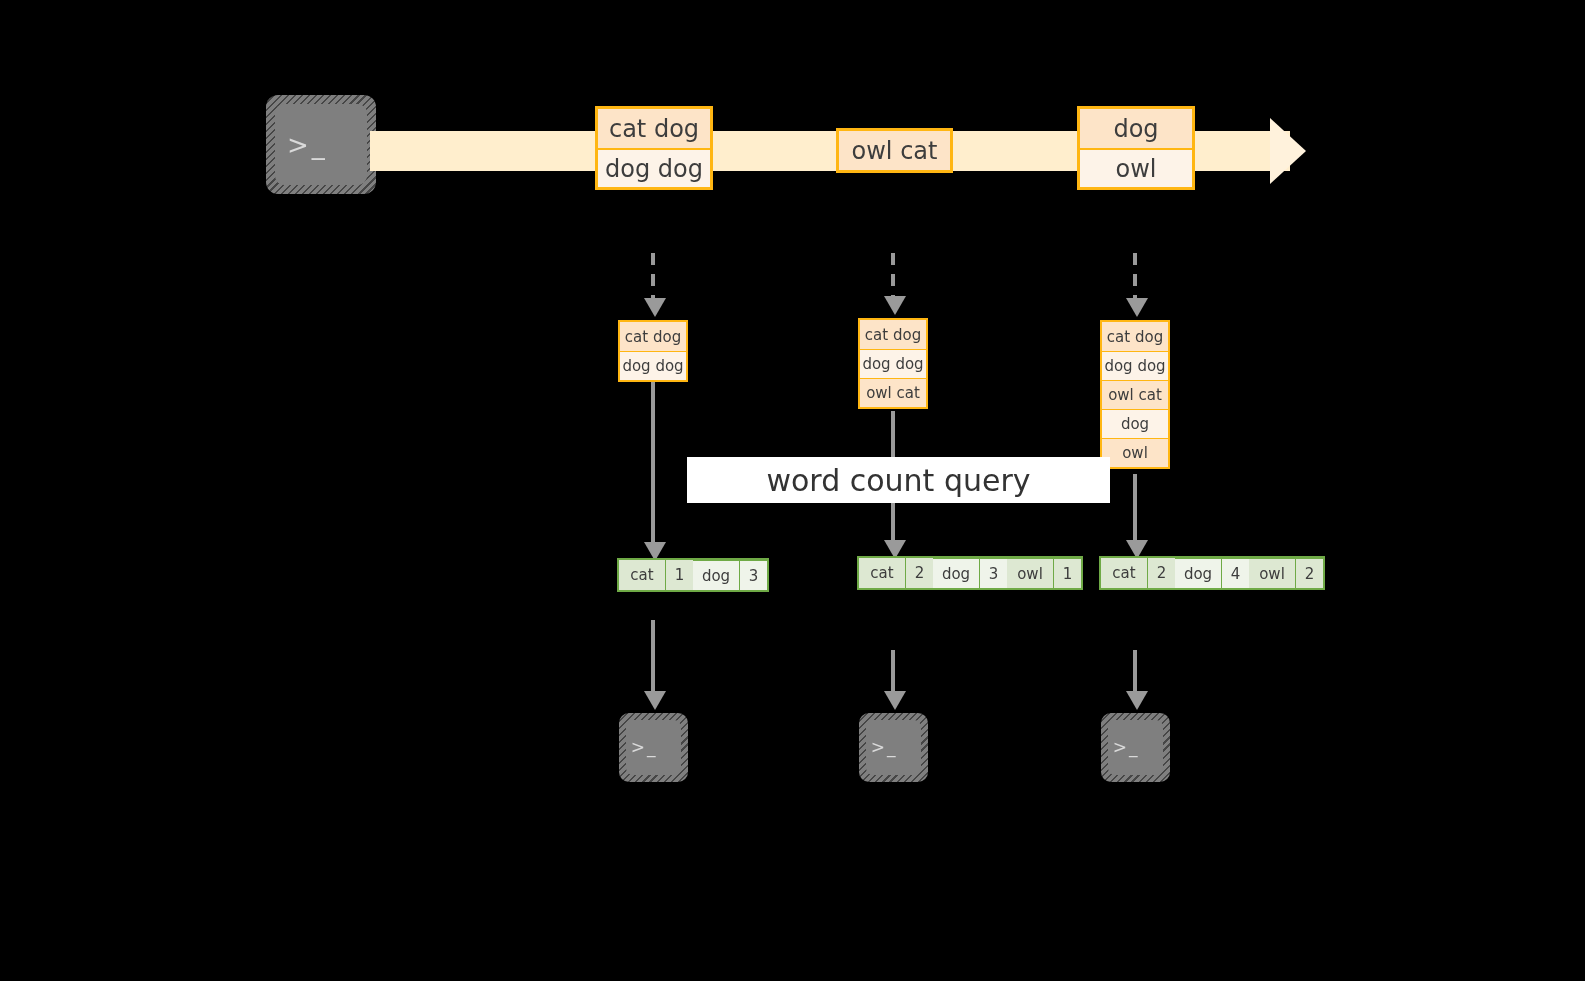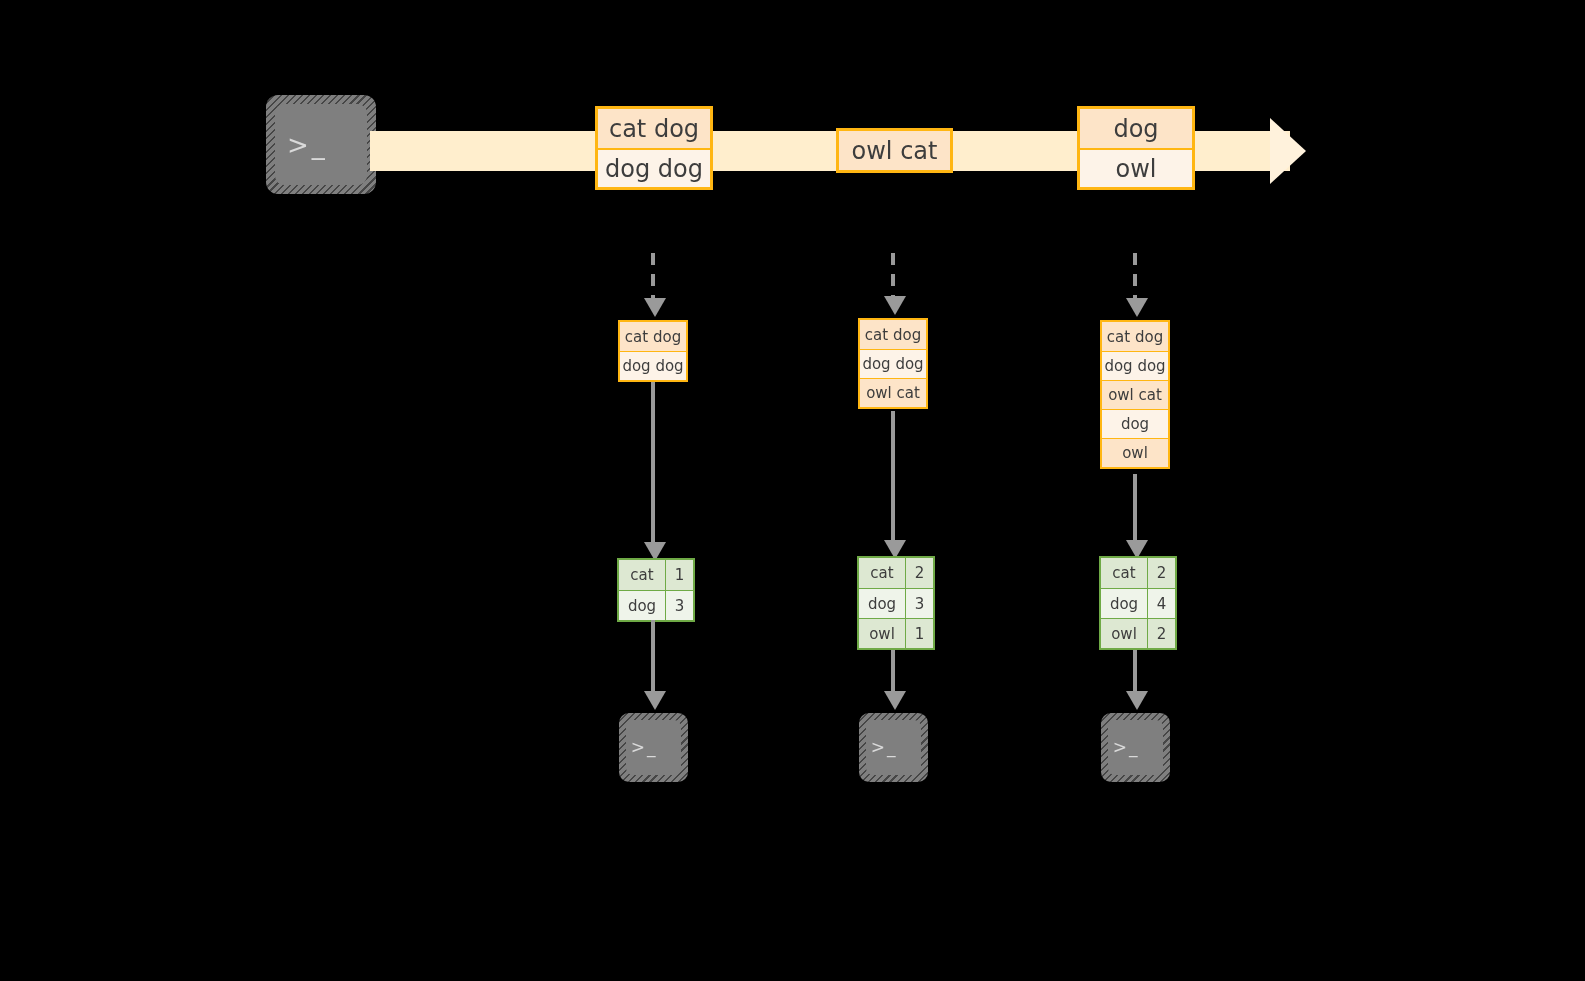--- a/index.html
+++ b/index.html
@@ -90,21 +90,21 @@
   .obox.accum { border-width: 2px; }
   .obox.accum .row { height: 29px; font-size: 15px; }
   .obox.accum .row + .row { border-top: 1.5px solid #ffb612; }
 
   
   .gbox {
     position: absolute;
     box-sizing: border-box;
     border: 2px solid #6faa46;
     display: flex;
-    flex-direction: column;
+    flex-direction: row;
   }
   .gbox .grow {
     display: flex;
     height: 30px;
     box-sizing: border-box;
   }
   .gbox .grow + .grow { border-top: 1.5px solid #6faa46; }
   .gbox .gcell {
     box-sizing: border-box;
     display: flex;
@@ -272,14 +272,15 @@
   </div>
 
   <div class="vline" style="left:1133px; top:650px; height:45px;"></div>
   <div class="vhead" style="left:1126px; top:691px;"></div>
 
   <div class="terminal small" style="left:1101px; top:713px; width:69px; height:69px;">
     <div class="inner"></div>
     <div class="prompt">&gt;_</div>
   </div>
 
+  <div class="query-label" style="left:687px; top:457px; width:423px; height:46px;">word count query</div>
 
 </div>
 
 </body></html>

